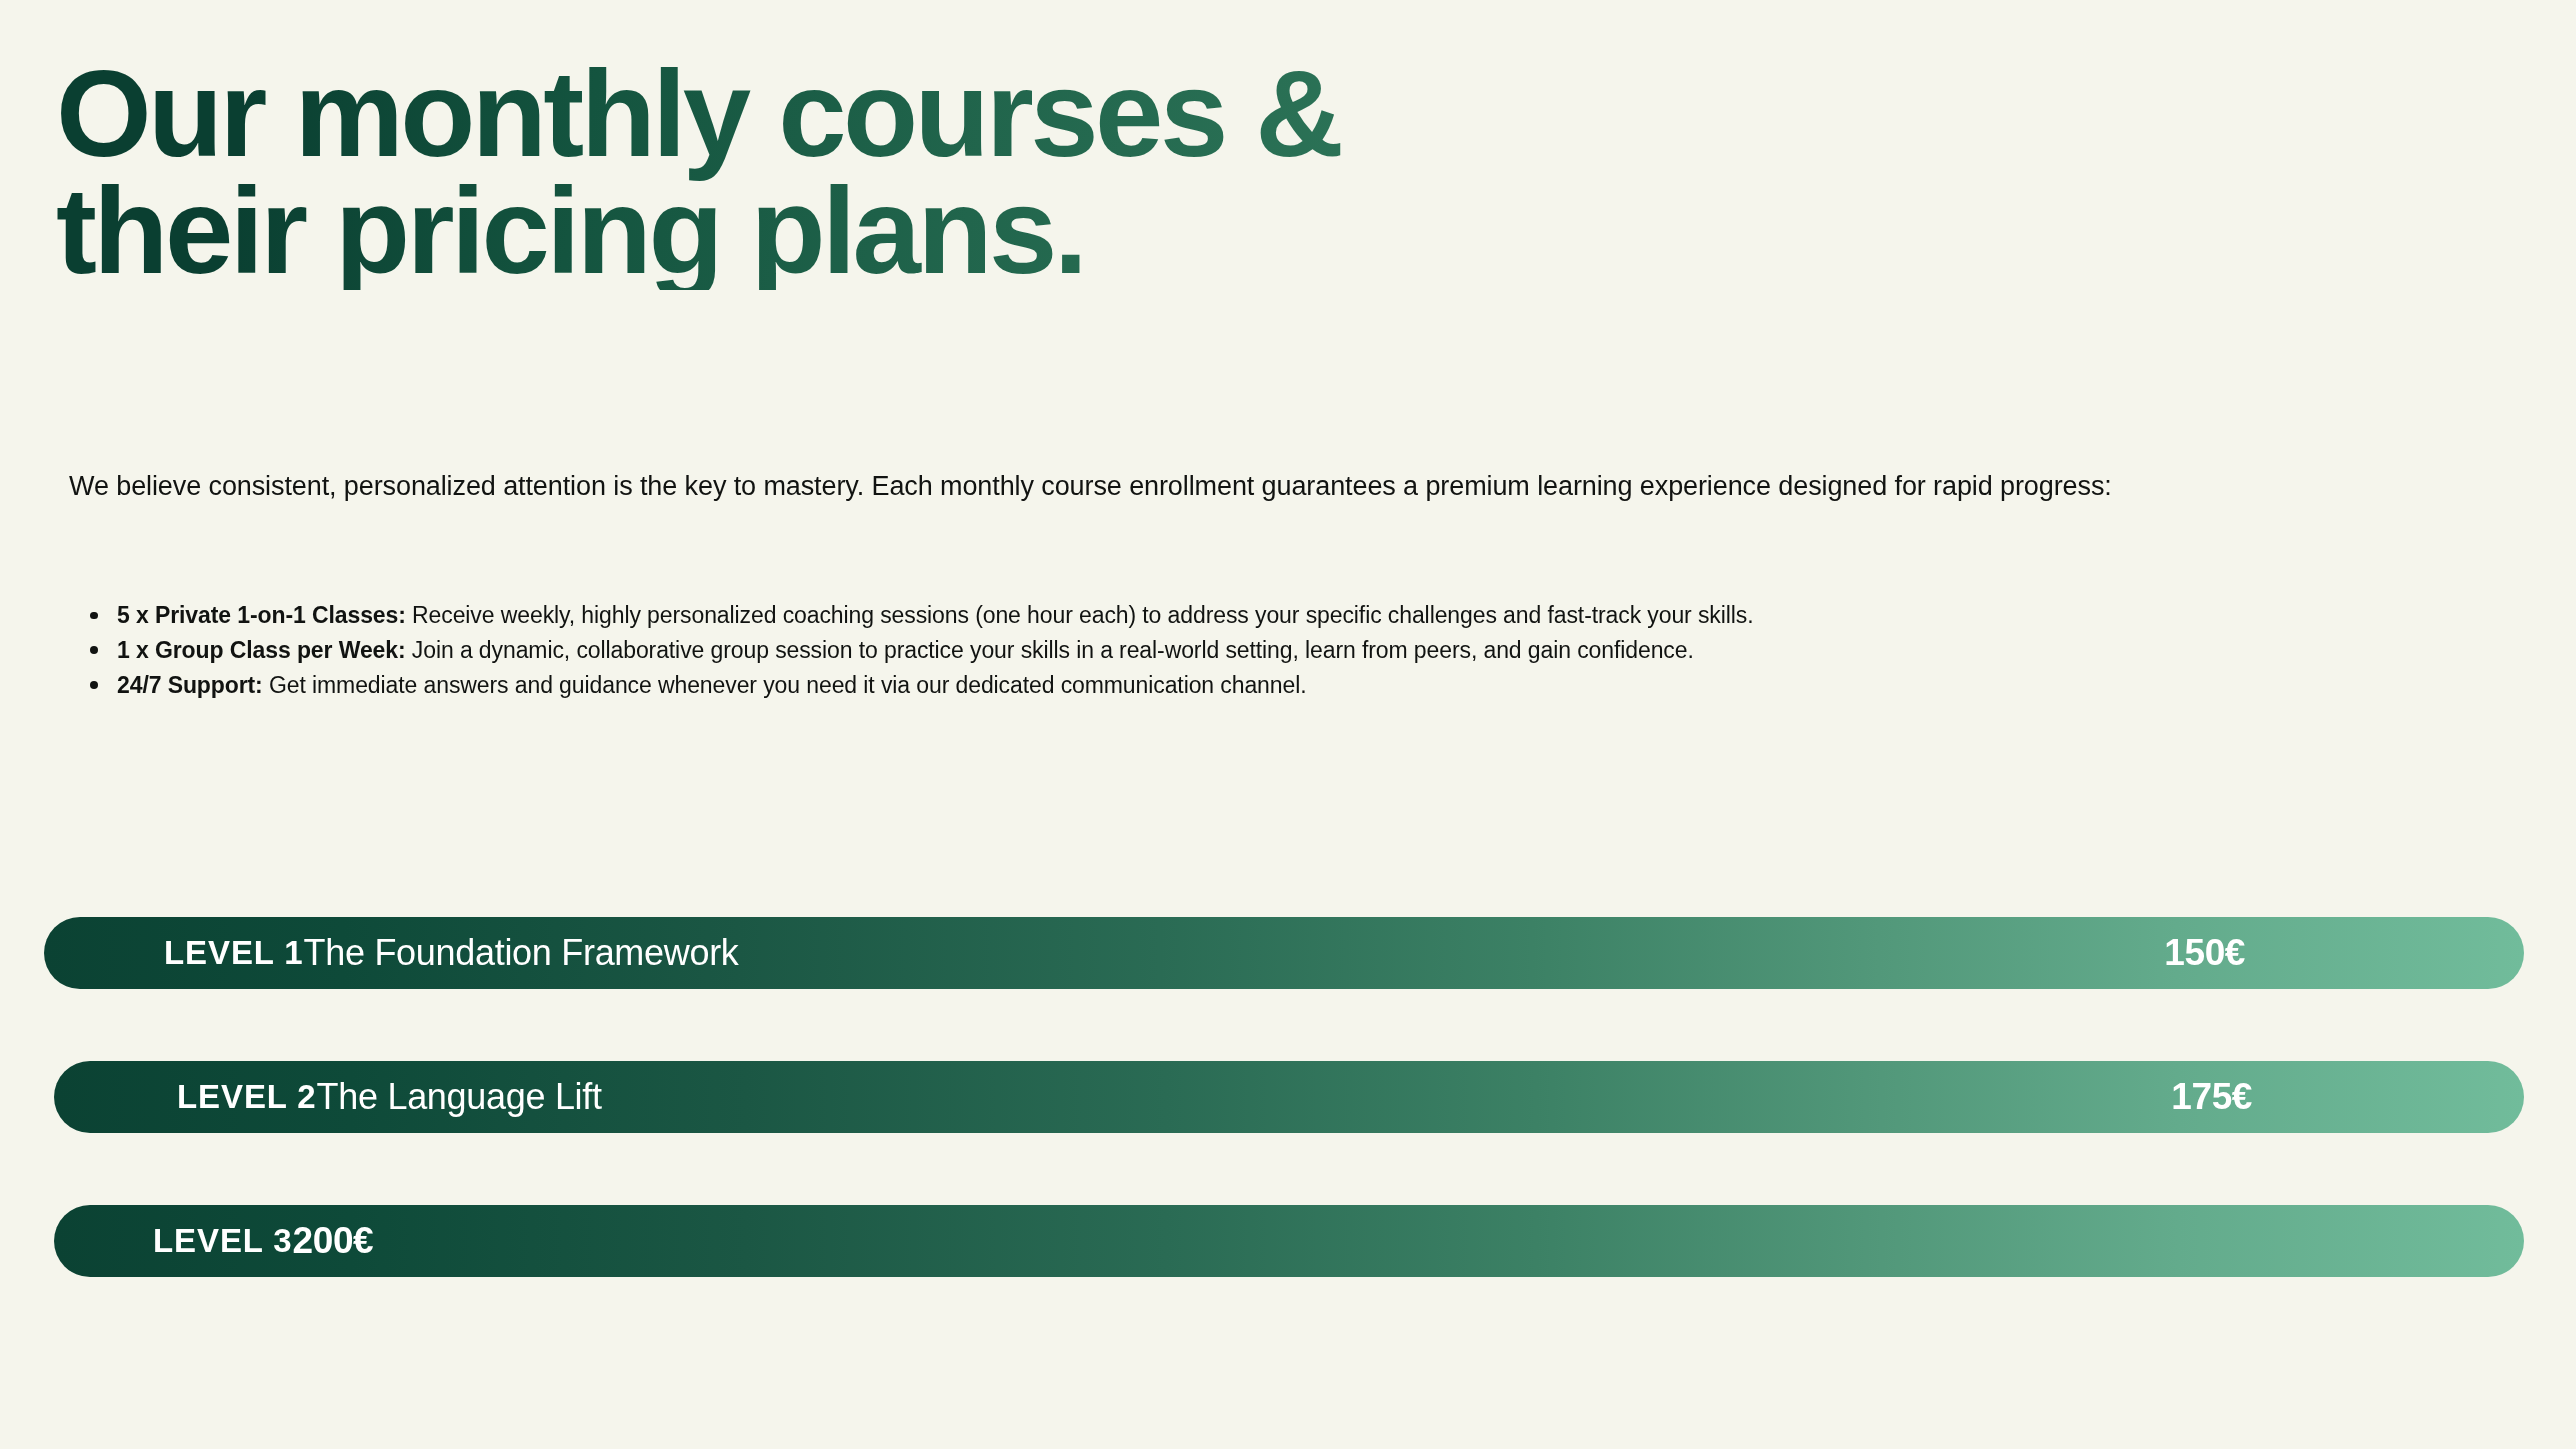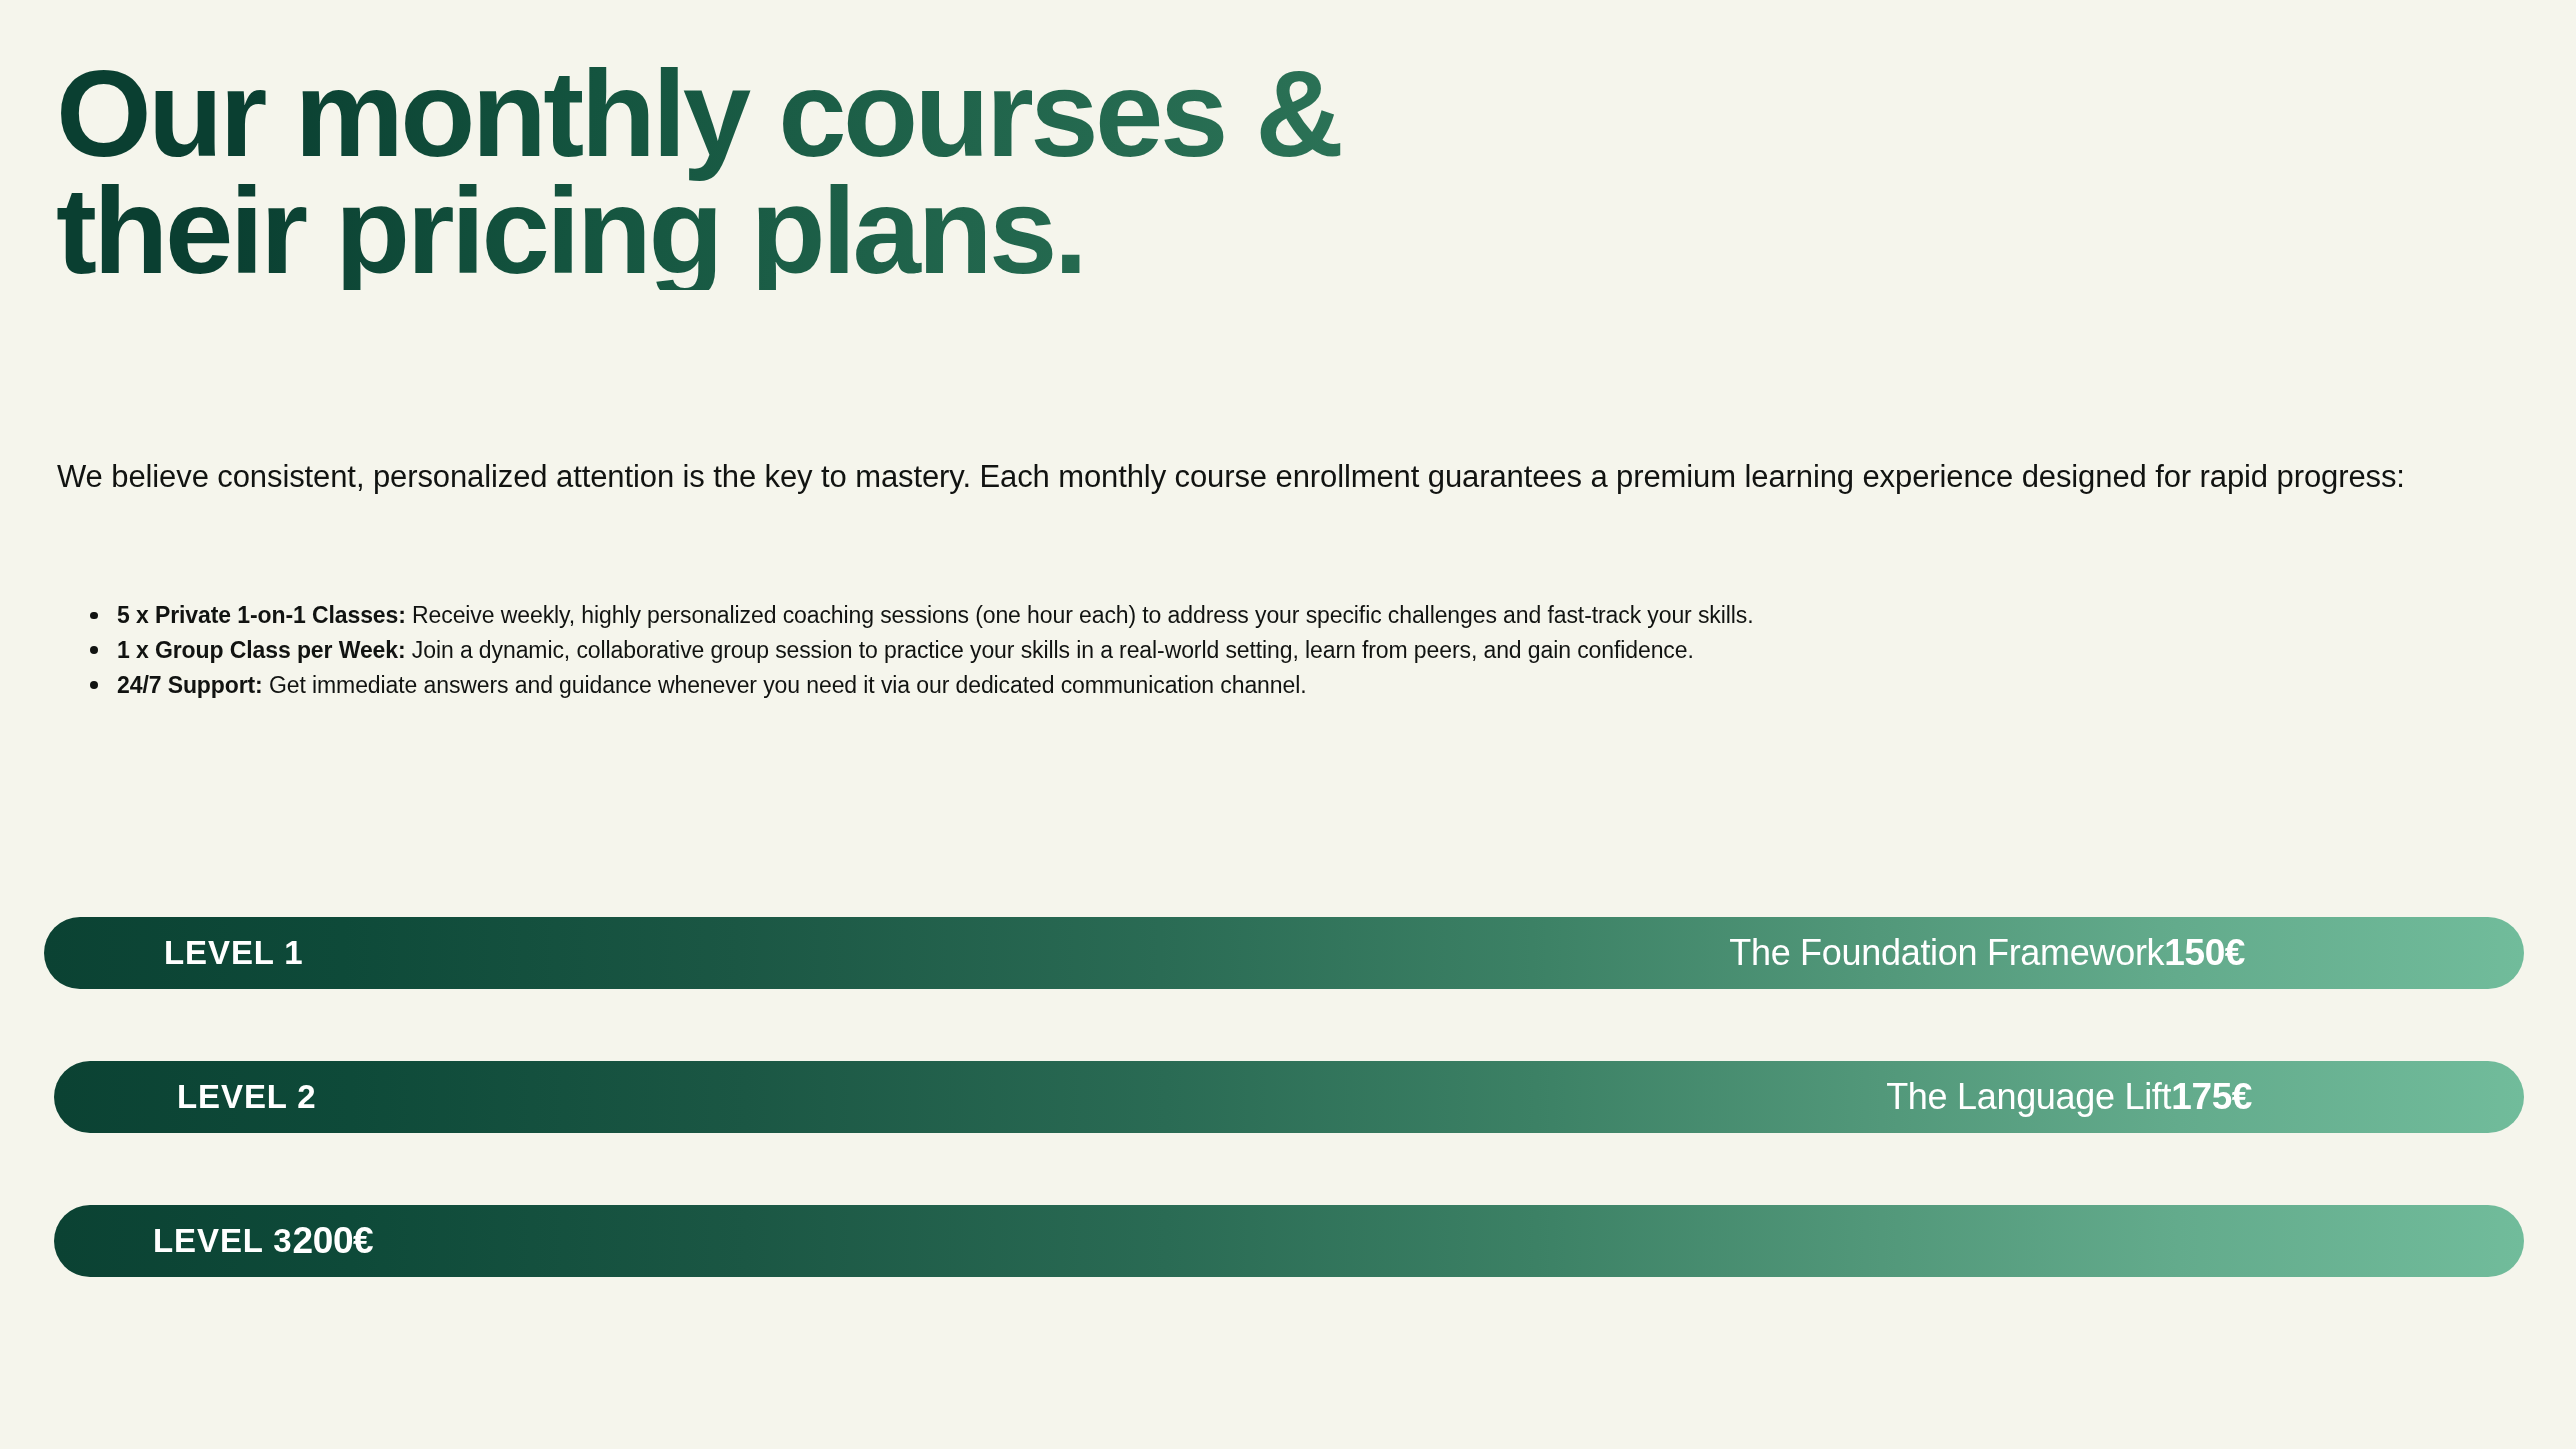--- a/index.html
+++ b/index.html
@@ -49,22 +49,22 @@
     -webkit-text-fill-color: transparent;
     white-space: pre-line;
   }
 
   
   .intro {
     position: absolute;
     left: 57px;
     top: 455px;
     width: 2447px;
-    margin: 0;
-    font-size: 31px;
+    margin: 12px;
+    font-size: 27px;
     line-height: 1.42;
     color: #111311;
     letter-spacing: -0.1px;
   }
 
   
   .features {
     position: absolute;
     left: 72px;
     top: 592px;
@@ -127,21 +127,21 @@
     font-size: 33px;
     font-weight: 800;
     letter-spacing: 0.9px;
     font-stretch: condensed;
     white-space: nowrap;
     flex: 0 0 auto;
     margin-left: 120px;
   }
   .plan-title {
     flex: 1 1 auto;
-    text-align: right;
+    text-align: left;
     font-size: 36px;
     font-weight: 400;
     letter-spacing: -0.3px;
     white-space: nowrap;
   }
   .plan-price {
     flex: 0 0 auto;
     font-size: 37px;
     font-weight: 800;
     letter-spacing: -0.4px;

